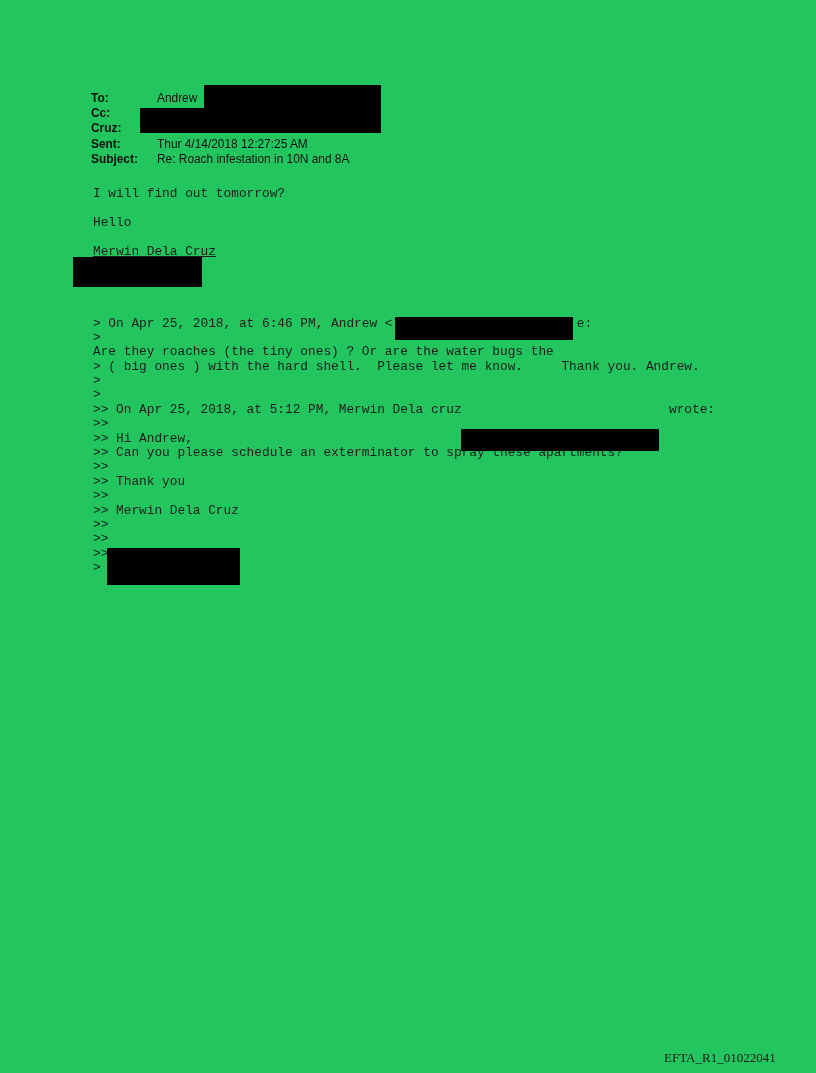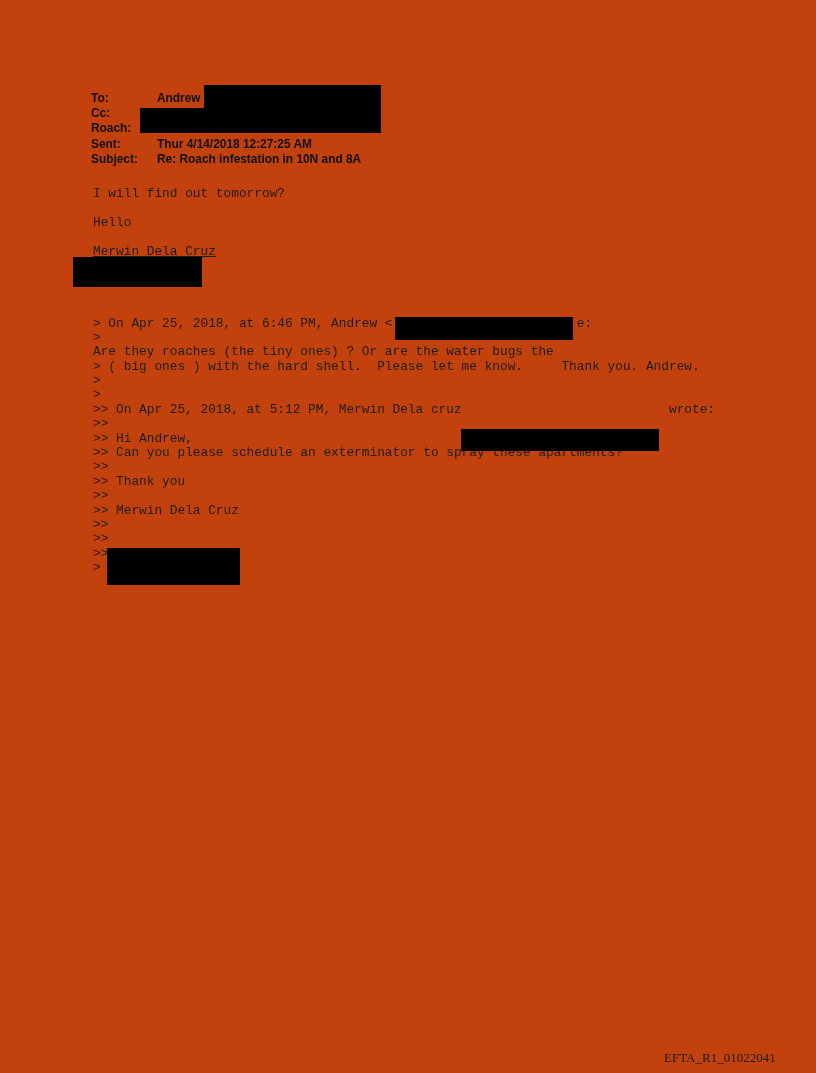--- a/index.html
+++ b/index.html
@@ -4,21 +4,21 @@
 <style>
   html, body {
     margin: 0;
     padding: 0;
     background: #ffffff;
   }
   .page {
     position: relative;
     width: 816px;
     height: 1073px;
-    background: #c2410c;
+    background: #22c55e;
     overflow: hidden;
     font-family: "Liberation Sans", "DejaVu Sans", sans-serif;
   }
 
   
   .email-header {
     position: absolute;
     left: 91px;
     top: 91px;
     color: #111111;
@@ -29,21 +29,21 @@
     height: 15.2px;
     line-height: 15.2px;
     white-space: pre;
   }
   .hlabel {
     width: 66px;
     font-weight: bold;
     flex: 0 0 66px;
   }
   .hvalue {
-    font-weight: bold;
+    font-weight: normal;
   }
 
   
   .email-body {
     position: absolute;
     left: 93px;
     top: 187px;
     color: #1e1e1e;
     font-family: "Liberation Mono", "DejaVu Sans Mono", monospace;
     font-size: 12.8px;
@@ -81,21 +81,21 @@
   }
 </style>
 </head>
 <body>
 
 <div class="page">
 
   <div class="email-header" id="email-header">
       <div class="hrow"><span class="hlabel">To:</span><span class="hvalue">Andrew</span></div>
       <div class="hrow"><span class="hlabel">Cc:</span><span class="hvalue"></span></div>
-      <div class="hrow"><span class="hlabel">Roach:</span><span class="hvalue">Merwin Dela cruz</span></div>
+      <div class="hrow"><span class="hlabel">Cruz:</span><span class="hvalue">Merwin Dela cruz</span></div>
       <div class="hrow"><span class="hlabel">Sent:</span><span class="hvalue">Thur 4/14/2018 12:27:25 AM</span></div>
       <div class="hrow"><span class="hlabel">Subject:</span><span class="hvalue">Re: Roach infestation in 10N and 8A</span></div>
     </div>
 
   <div class="email-body" id="email-body">
       <div class="bline">I will find out tomorrow?</div>
       <div class="bline"></div>
       <div class="bline">Hello</div>
       <div class="bline"></div>
       <div class="bline underline">Merwin Dela Cruz</div>

